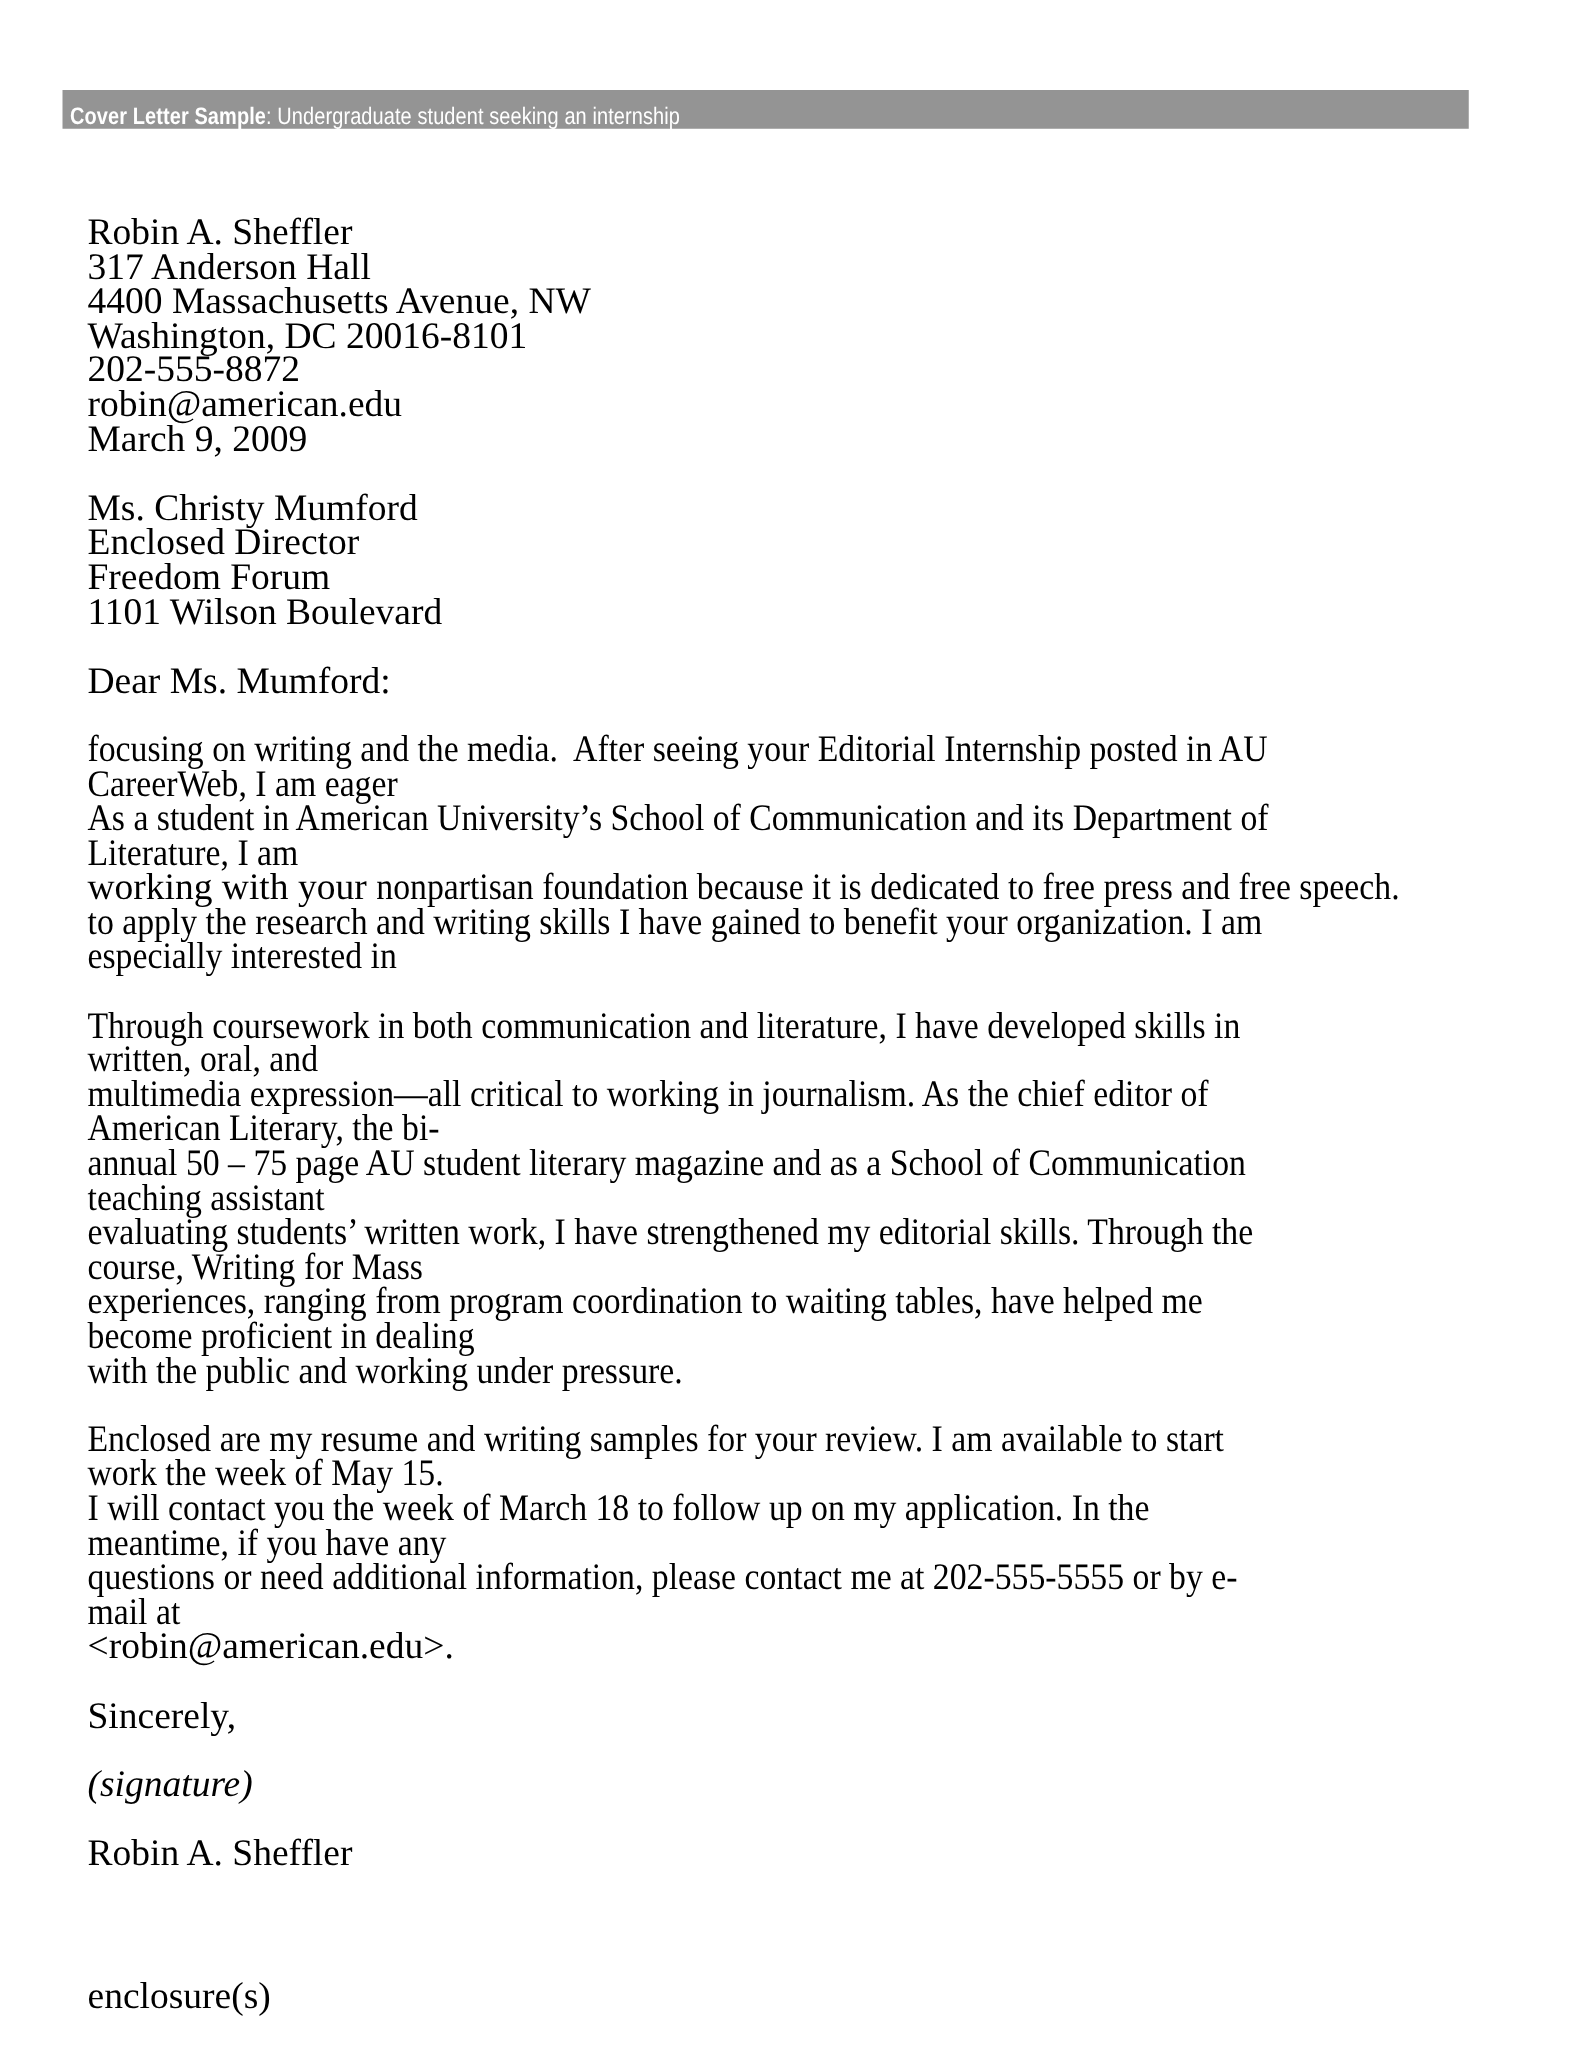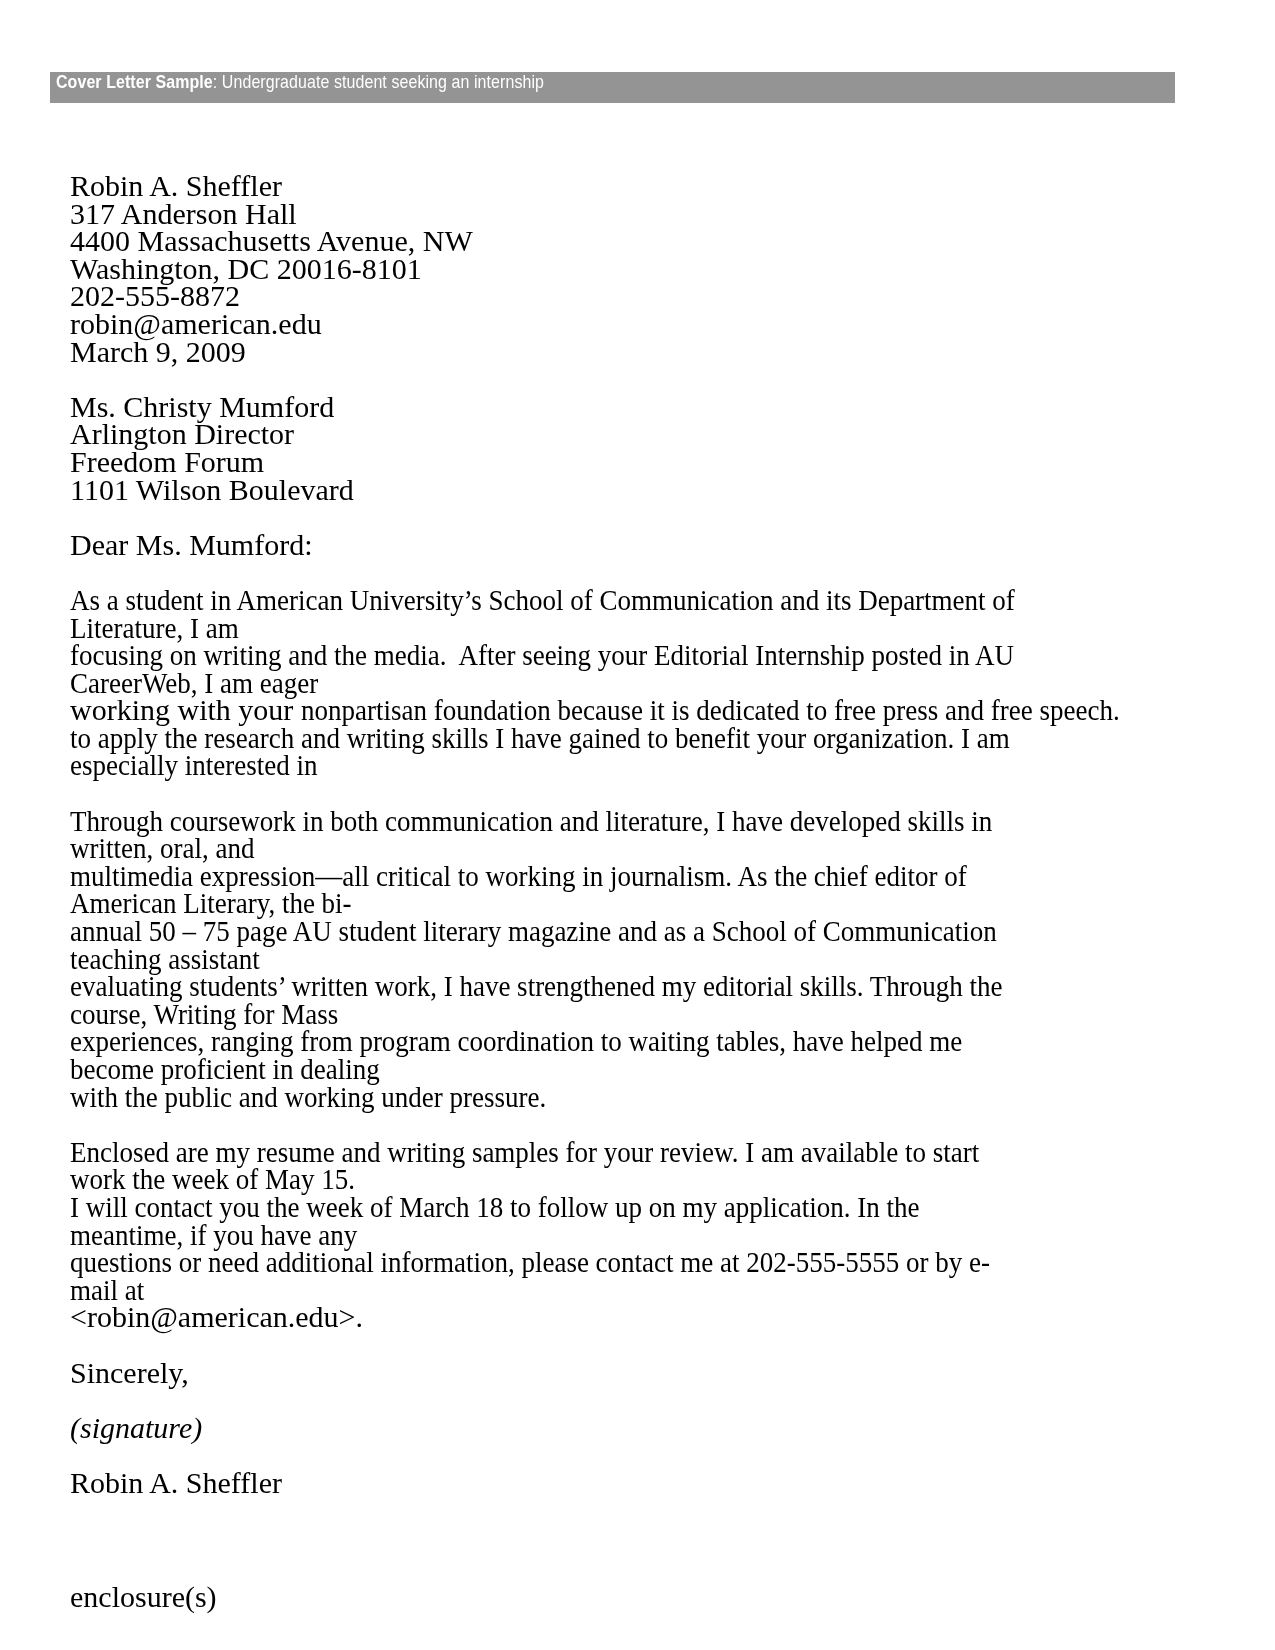--- a/index.html
+++ b/index.html
@@ -17,21 +17,21 @@
 
   
   .banner {
     position: absolute;
     left: 50px;
     top: 72px;
     width: 1125px;
     height: 31px;
     background: #949494;
     display: flex;
-    align-items: flex-start;
+    align-items: flex-end;
     box-sizing: border-box;
     padding-left: 6px;
   }
   .banner-text {
     color: #ffffff;
     font-family: "Liberation Sans", sans-serif;
     font-size: 19px;
     line-height: 1;
     white-space: nowrap;
     transform: scaleX(0.84);
@@ -112,34 +112,34 @@
       <div class="addr-line">Washington, DC 20016-8101</div>
       <div class="addr-line">202-555-8872</div>
       <div class="addr-line">robin@american.edu</div>
       <div class="addr-line">March 9, 2009</div>
     </div>
 
     <div class="gap"></div>
 
     <div class="block">
       <div class="addr-line">Ms. Christy Mumford</div>
-      <div class="addr-line">Arlington Director</div>
+      <div class="addr-line">Enclosed Director</div>
       <div class="addr-line">Freedom Forum</div>
       <div class="addr-line">1101 Wilson Boulevard</div>
     </div>
 
     <div class="gap"></div>
 
     <div class="block">Dear Ms. Mumford:</div>
 
     <div class="gap"></div>
 
     <div class="para">
+      <div class="line"><span class="narrow">focusing on writing and the media.  After seeing your Editorial Internship posted in AU CareerWeb, I am eager</span></div>
       <div class="line"><span class="narrow">As a student in American University’s School of Communication and its Department of Literature, I am</span></div>
-      <div class="line"><span class="narrow">focusing on writing and the media.  After seeing your Editorial Internship posted in AU CareerWeb, I am eager</span></div>
       <div class="line"><span class="wide">working with your </span><span class="narrow">nonpartisan foundation because it is dedicated to free press and free speech.</span></div>
       <div class="line"><span class="narrow">to apply the research and writing skills I have gained to benefit your organization. I am especially interested in</span></div>
     </div>
 
     <div class="gap"></div>
 
     <div class="para">
       <div class="line"><span class="narrow">Through coursework in both communication and literature, I have developed skills in written, oral, and</span></div>
       <div class="line"><span class="narrow">multimedia expression—all critical to working in journalism. As the chief editor of American Literary, the bi-</span></div>
       <div class="line"><span class="narrow">annual 50 – 75 page AU student literary magazine and as a School of Communication teaching assistant</span></div>

